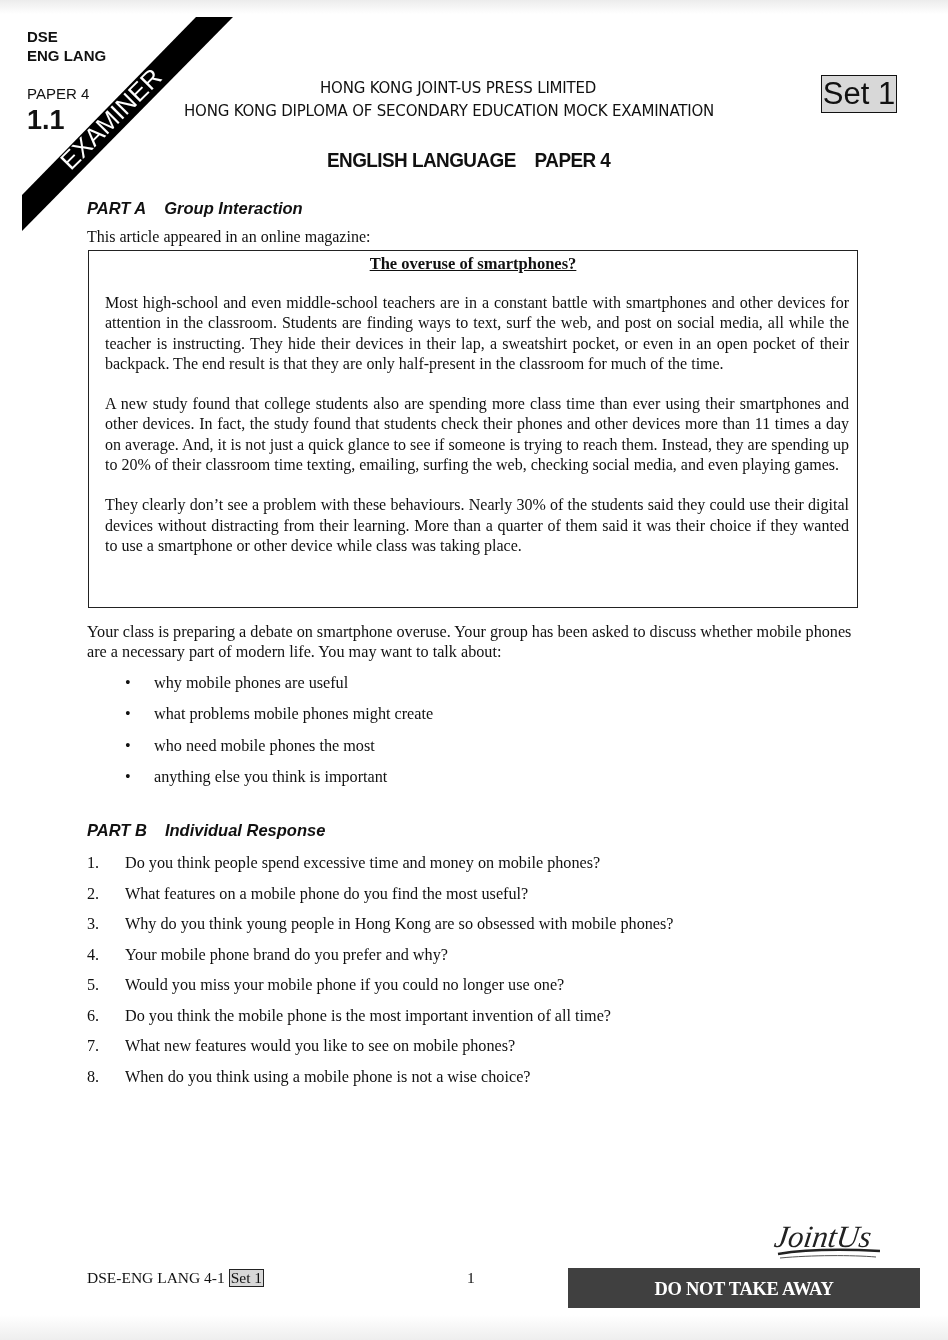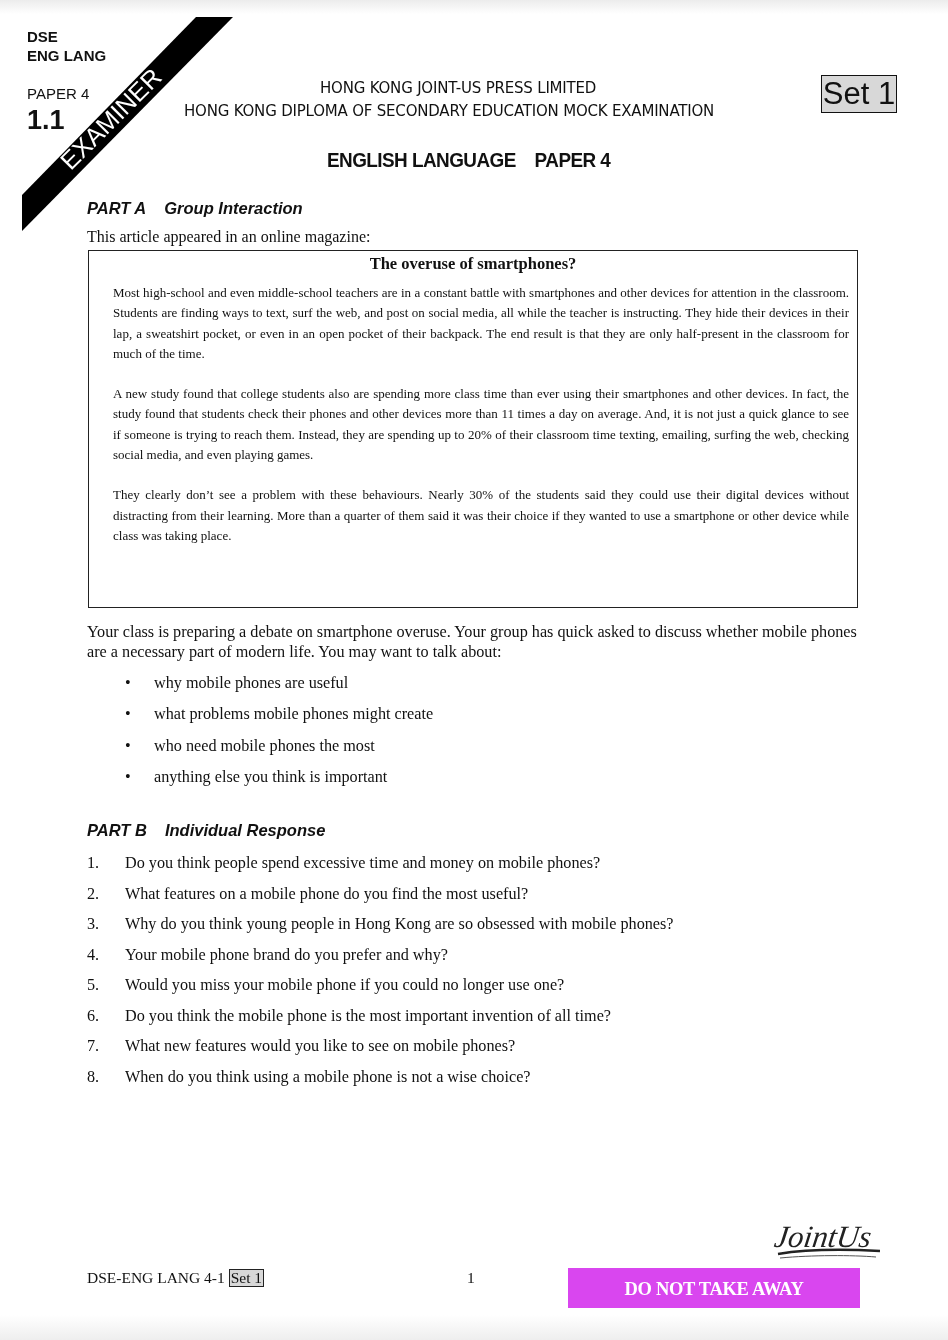--- a/index.html
+++ b/index.html
@@ -44,42 +44,42 @@
   .partB { left: 87px; top: 821px; }
 
   .intro { left: 87px; top: 228px; font-size: 16px; }
 
   
   .article {
     position: absolute; left: 88px; top: 250px; width: 770px; height: 358px;
     border: 1.2px solid #222; box-sizing: border-box;
     padding: 3px 8px 0 8px;
   }
-  .art-title { text-align: center; font-weight: bold; font-size: 16.5px; line-height: 20px; margin-bottom: 9px; }
-  .art-p { font-size: 13px; line-height: 20.3px; text-align: justify; margin: 0 0 20px 16px; }
+  .art-title { text-align: center; font-weight: bold; font-size: 16.5px; line-height: 20px; margin-bottom: 19px; text-decoration: underline; }
+  .art-p { font-size: 16px; line-height: 20.3px; text-align: justify; margin: 0 0 20px 8px; }
 
   .task { left: 87px; top: 622px; width: 775px; font-size: 16.2px; line-height: 20.3px; }
 
   .bullets { left: 87px; top: 673px; width: 700px; }
   .bullet { position: relative; height: 31.3px; font-size: 16.2px; line-height: 20px; }
   .bullet .dot { position: absolute; left: 38px; top: 0; }
   .bullet .txt { position: absolute; left: 67px; top: 0; }
 
   .questions { left: 87px; top: 853px; width: 740px; }
   .q { position: relative; height: 30.5px; font-size: 16.2px; line-height: 20px; }
   .q .num { position: absolute; left: 0; top: 0; }
   .q .txt { position: absolute; left: 38px; top: 0; }
 
   
   .foot-code { left: 87px; top: 1269px; font-size: 15.5px; }
   .foot-set { display: inline-block; background: #d8d8d8; border: 1px solid #222; padding: 0 1px; line-height: 16px; }
   .foot-page { left: 467px; top: 1269px; font-size: 15.5px; }
   .logo { left: 772px; top: 1214px; width: 112px; height: 52px; }
   .dnta {
-    left: 568px; top: 1268px; width: 292px; height: 40px; background: #d946ef; color: #fff;
+    left: 568px; top: 1268px; width: 352px; height: 40px; background: #404040; color: #fff;
     font-weight: bold; font-size: 18.5px; line-height: 42px; text-align: center; letter-spacing: -0.3px;
   }
 </style>
 </head>
 <body>
 
 <div class="topshade"></div>
 <div class="bottomshade"></div>
 
 <div class="abs sans dse">
@@ -108,21 +108,21 @@
 </div>
 <div class="abs intro">This article appeared in an online magazine:</div>
 
 <div class="article">
   <div class="art-title">The overuse of smartphones?</div>
   <p class="art-p">Most high-school and even middle-school teachers are in a constant battle with smartphones and other devices for attention in the classroom. Students are finding ways to text, surf the web, and post on social media, all while the teacher is instructing. They hide their devices in their lap, a sweatshirt pocket, or even in an open pocket of their backpack. The end result is that they are only half-present in the classroom for much of the time.</p>
   <p class="art-p">A new study found that college students also are spending more class time than ever using their smartphones and other devices. In fact, the study found that students check their phones and other devices more than 11 times a day on average. And, it is not just a quick glance to see if someone is trying to reach them. Instead, they are spending up to 20% of their classroom time texting, emailing, surfing the web, checking social media, and even playing games.</p>
   <p class="art-p">They clearly don’t see a problem with these behaviours. Nearly 30% of the students said they could use their digital devices without distracting from their learning. More than a quarter of them said it was their choice if they wanted to use a smartphone or other device while class was taking place.</p>
 </div>
 
-<div class="abs task" style="text-align:left;">Your class is preparing a debate on smartphone overuse. Your group has quick asked to discuss whether mobile phones are a necessary part of modern life. You may want to talk about:</div>
+<div class="abs task" style="text-align:left;">Your class is preparing a debate on smartphone overuse. Your group has been asked to discuss whether mobile phones are a necessary part of modern life. You may want to talk about:</div>
 
 <div class="abs bullets">
   <div class="bullet">
     <span class="dot">•</span>
     <span class="txt">why mobile phones are useful</span>
   </div>
   <div class="bullet">
     <span class="dot">•</span>
     <span class="txt">what problems mobile phones might create</span>
   </div>

